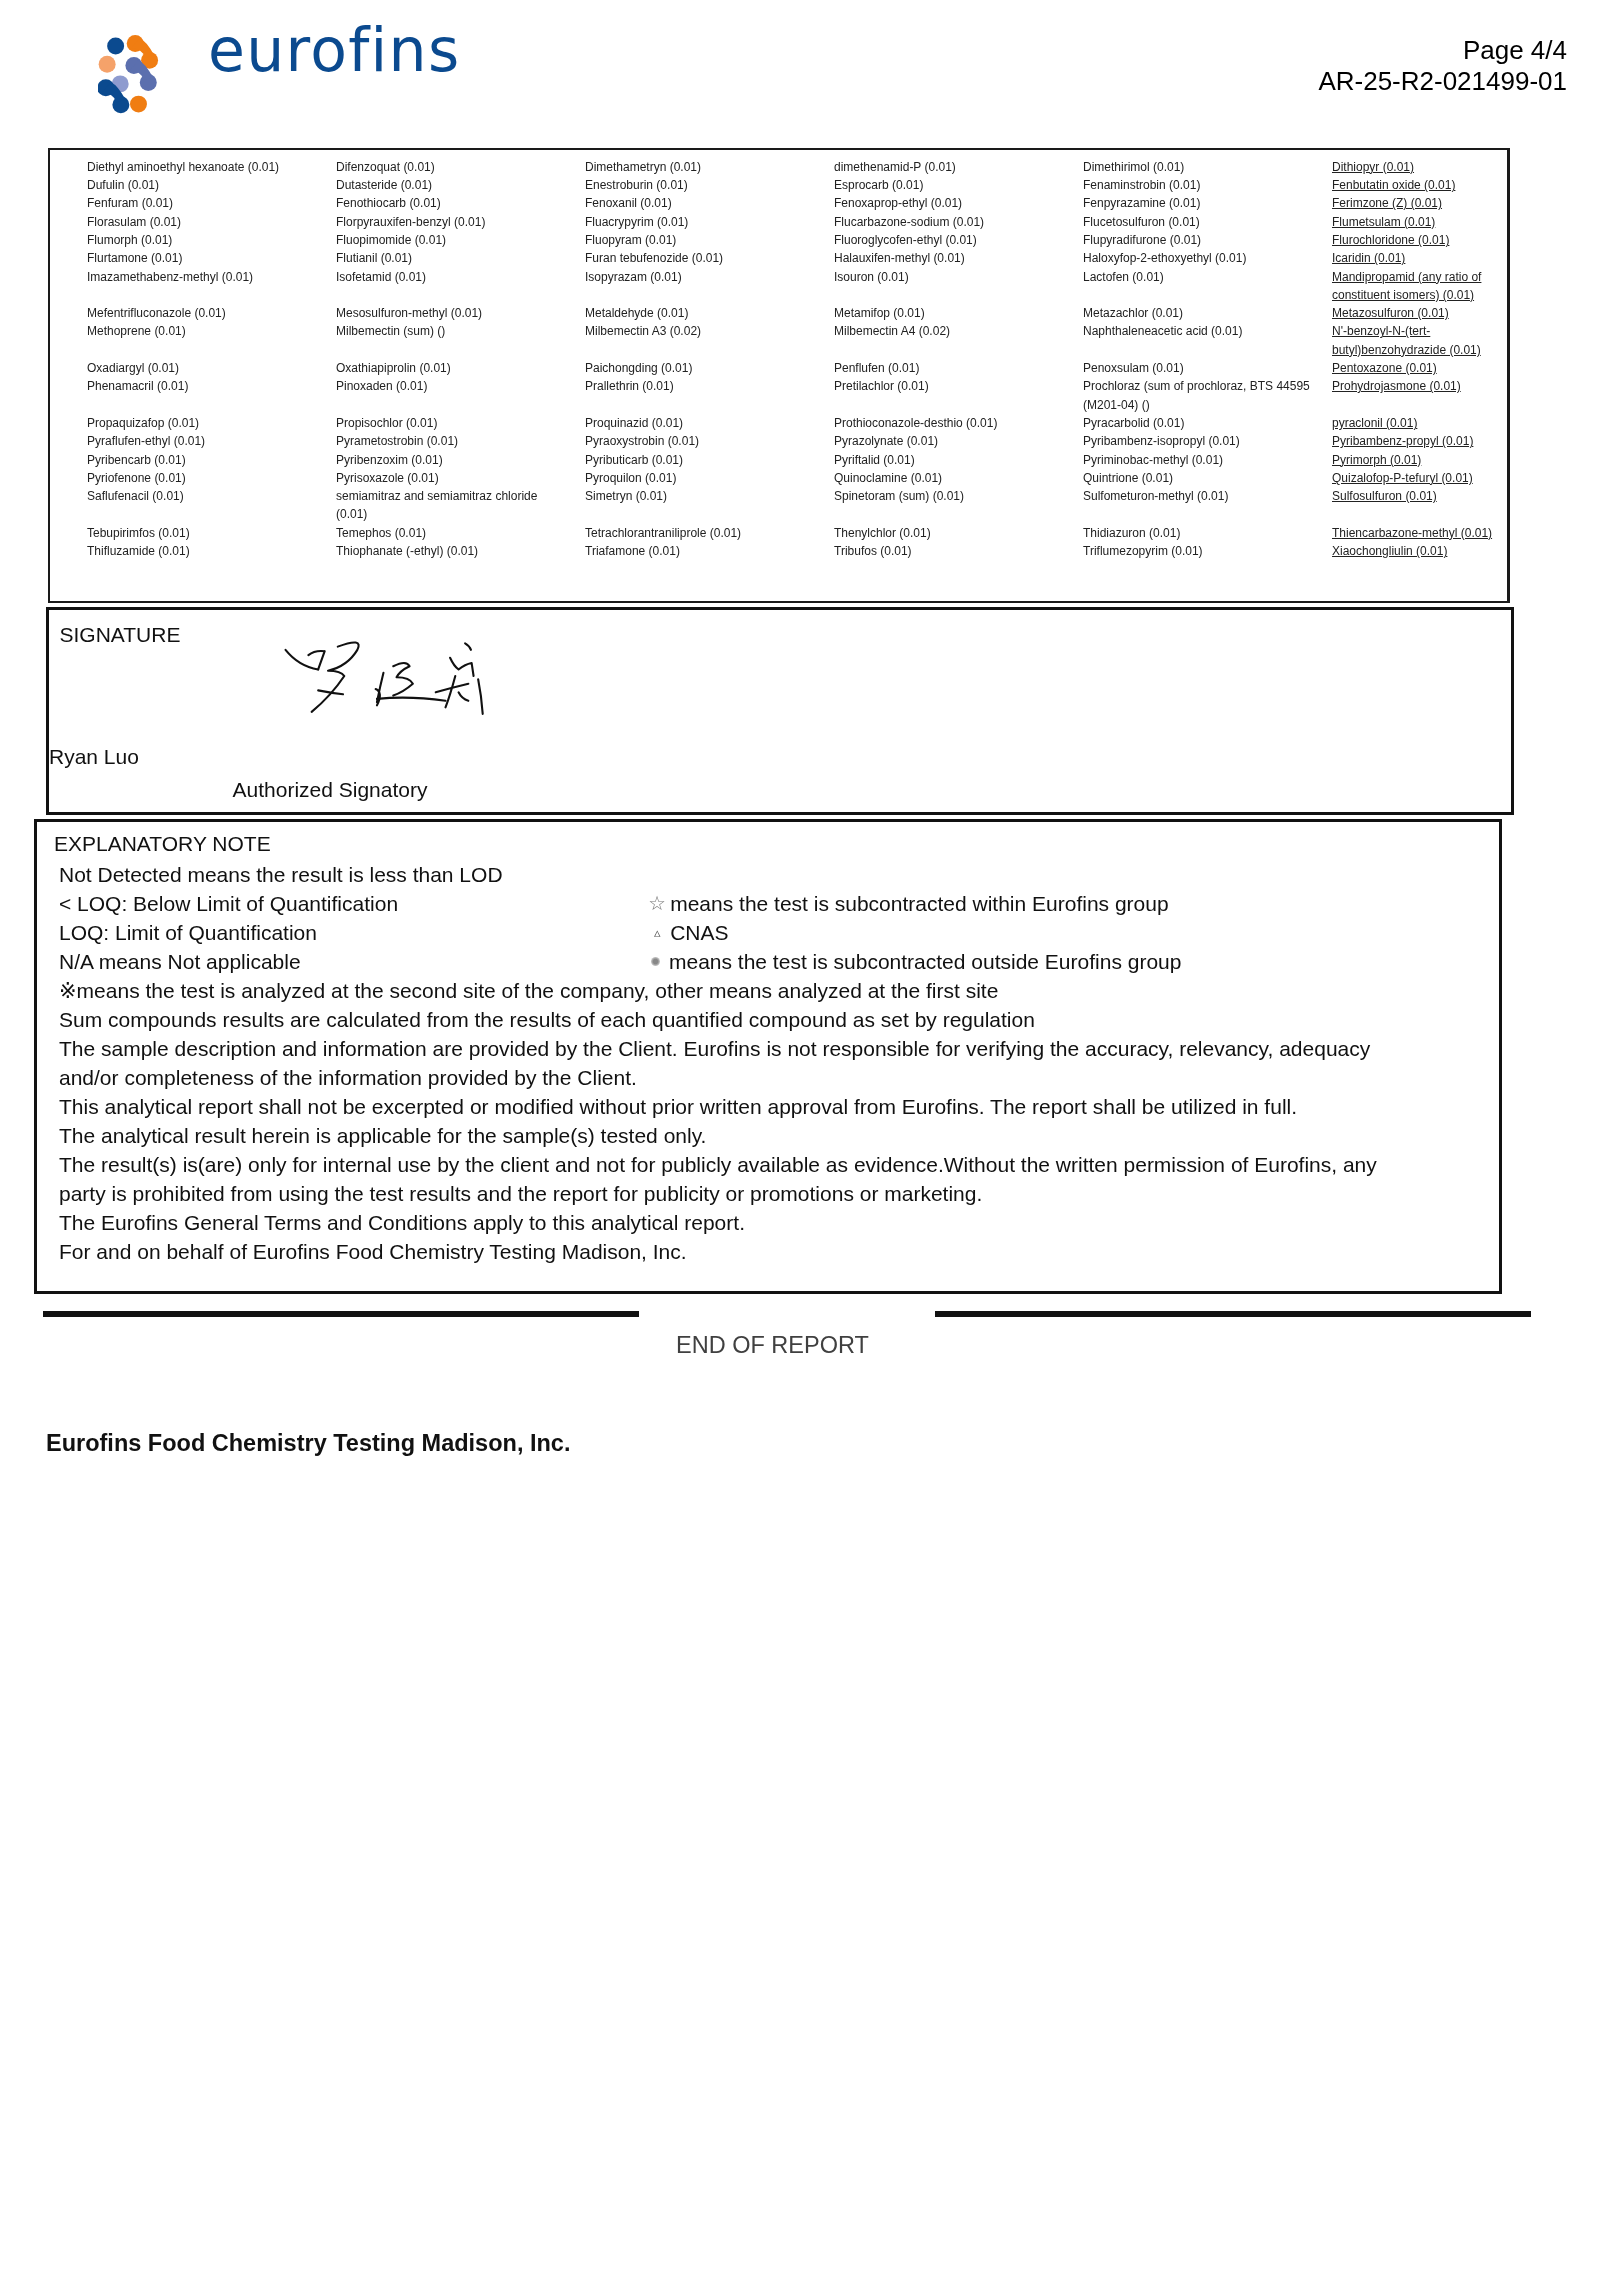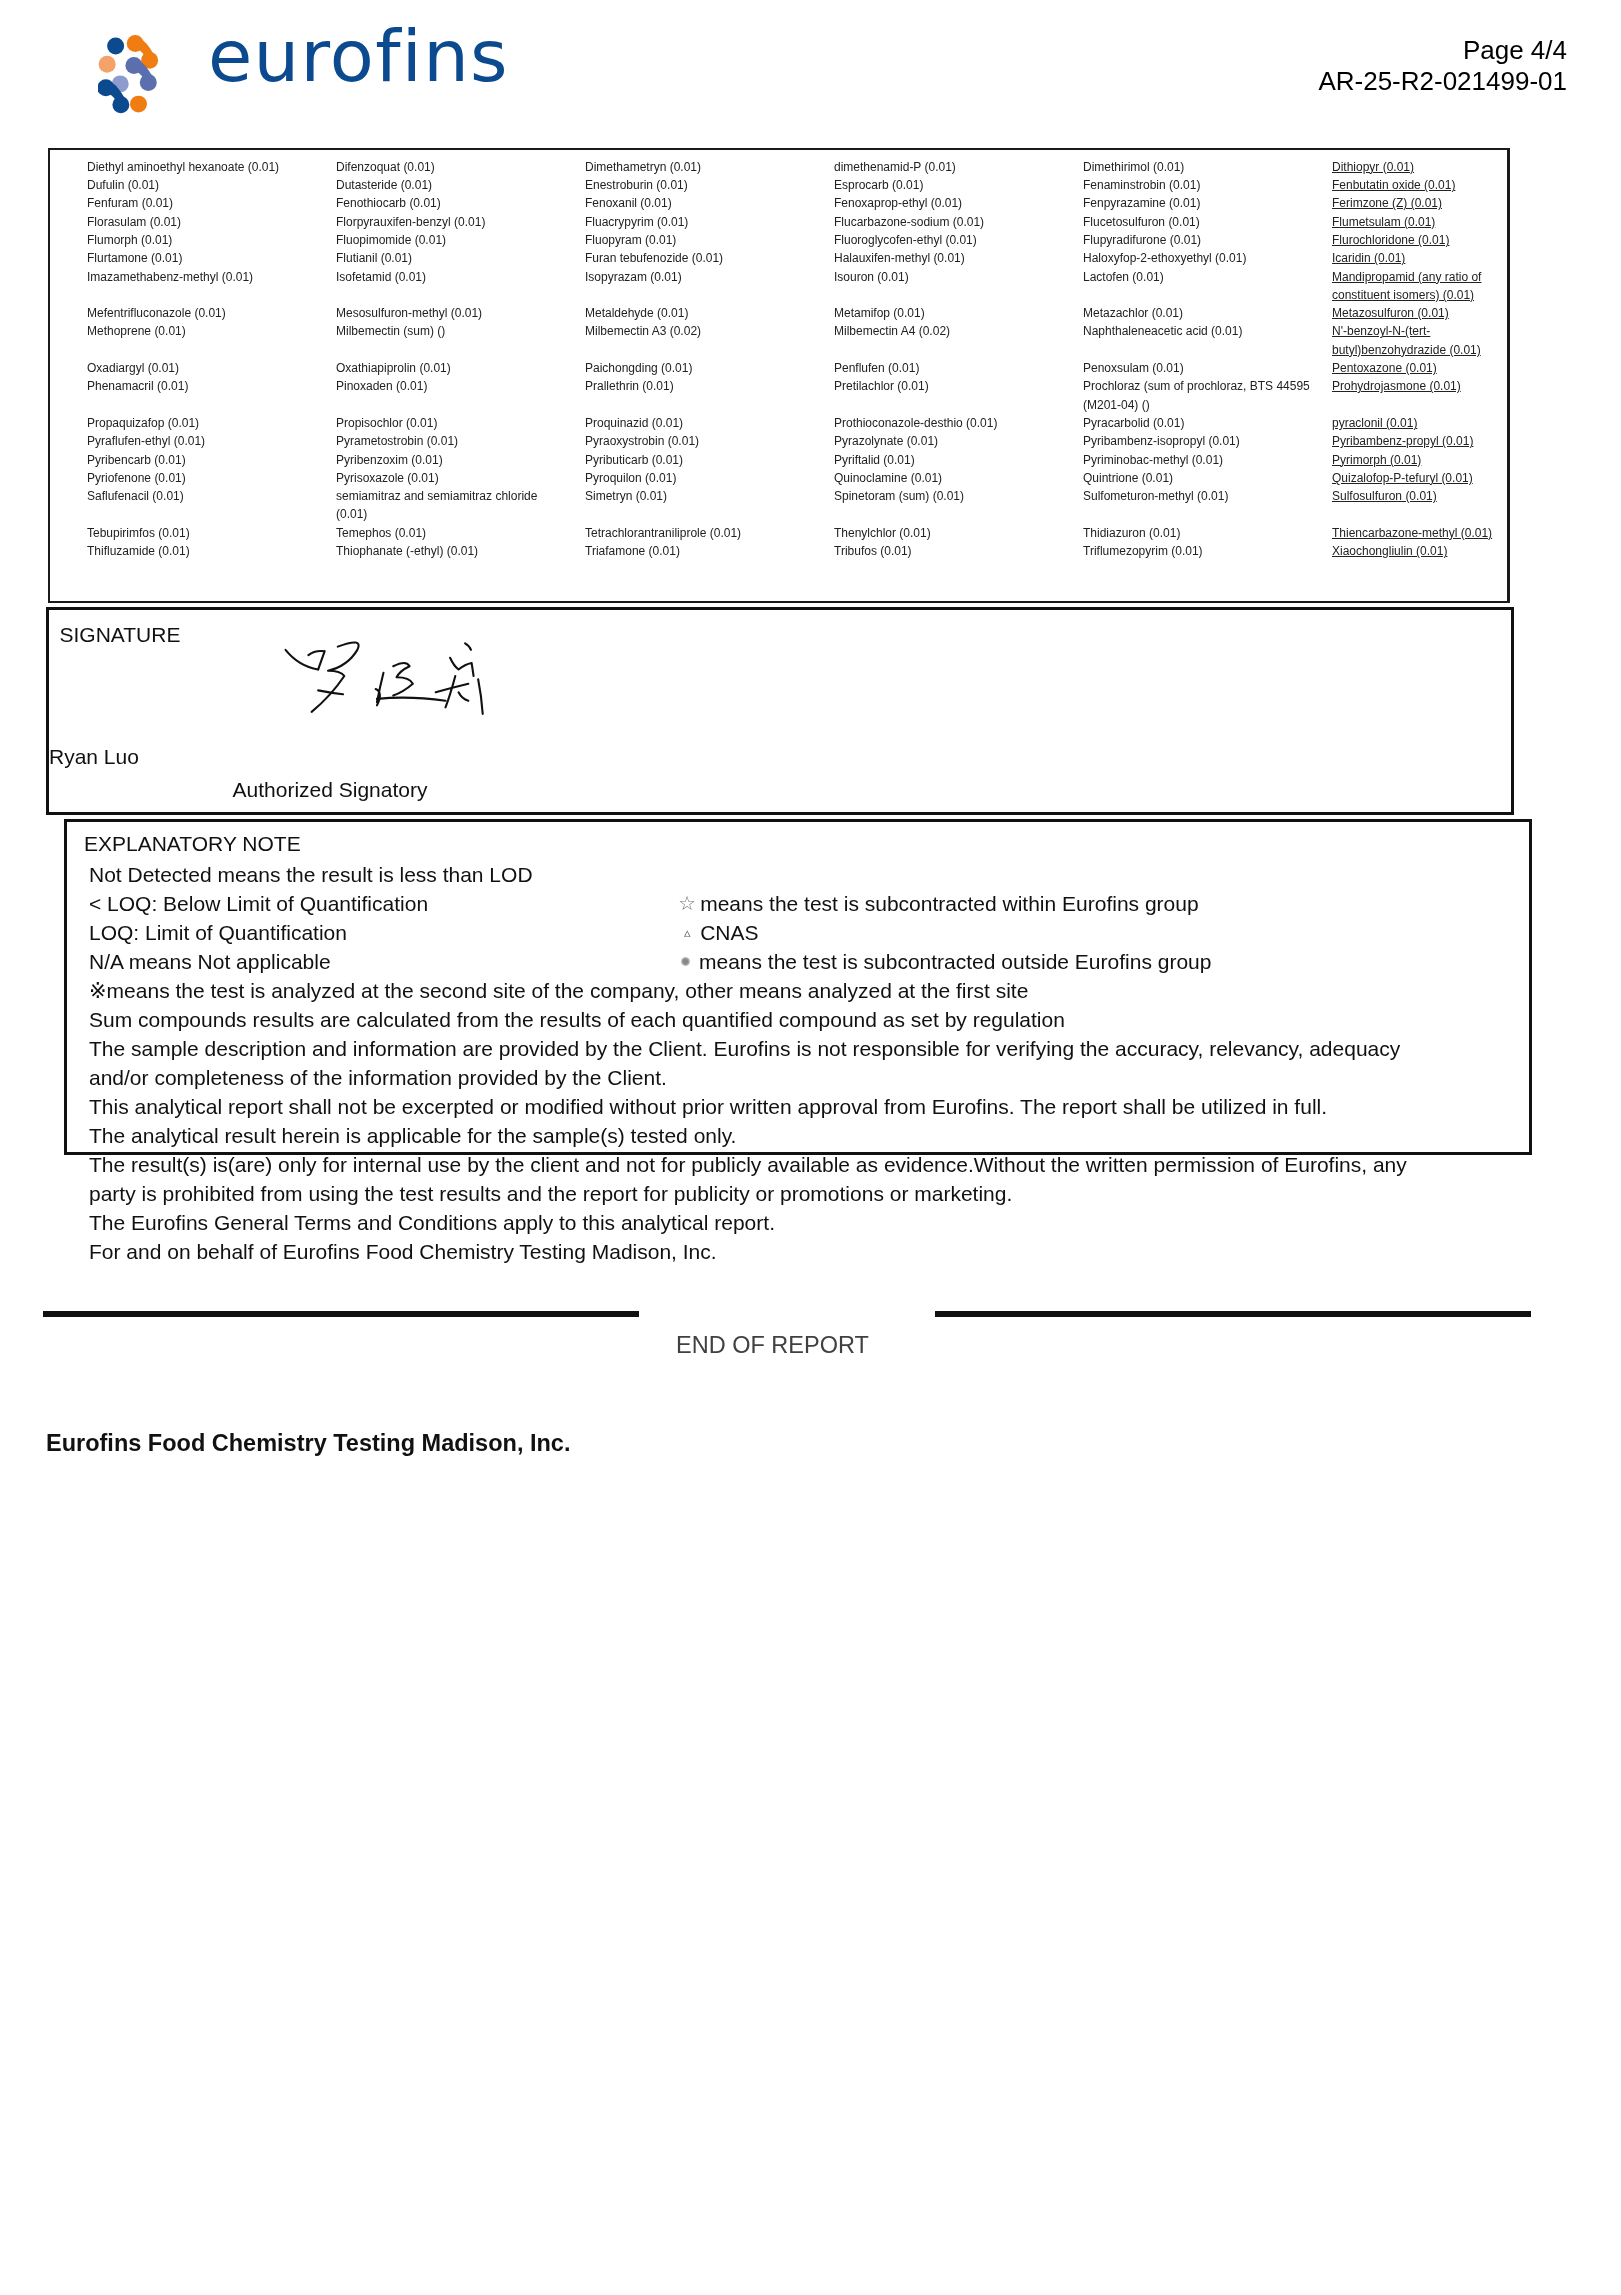--- a/index.html
+++ b/index.html
@@ -2,21 +2,21 @@
 <html style="font-size:10.5px"><head>
 <meta charset="utf-8">
 <style>
   html, body { margin: 0; padding: 0; background: #ffffff; }
   body { width: 1622px; height: 2295px; position: relative; overflow: hidden;
          font-family: "Liberation Sans", "DejaVu Sans", sans-serif; color: #111; }
 
   
   .logo { position: absolute; left: 98px; top: 29px; width: 432px; height: 92px; }
   .logo svg { position: absolute; left: 0; top: 0; }
-  .logo .wordmark { position: absolute; left: 110px; top: -9.2px; font-size: 72px; color: #0b4a8f;
+  .logo .wordmark { position: absolute; left: 110px; top: -9.2px; font-size: 60px; color: #0b4a8f;
                     font-family: "DejaVu Sans", "Liberation Sans", sans-serif; letter-spacing: 1.3px;
                     line-height: 1; font-weight: normal; }
   .page-meta { position: absolute; right: 55px; top: 35px; text-align: right; font-size: 26px; line-height: 31px; color: #000; }
 
   
   .cmp-box { position: absolute; left: 48px; top: 148px; width: 1462px; height: 455px;
              border: 2.6px solid #1a1a1a; border-right-width: 3.3px; box-sizing: border-box; }
   .cmp-grid { position: absolute; left: 37px; top: 7.8px; width: 1426px; font-size: 12px; line-height: 18.3px; color: #222; }
   .cmp-row { display: flex; gap: 8px; }
   .cmp-cell { width: 241px; flex: none; padding-right: 5.2px; box-sizing: border-box; white-space: normal; }
@@ -24,21 +24,21 @@
 
   
   .sig-box { position: absolute; left: 46px; top: 607px; width: 1468px; height: 208px;
              border: 3.3px solid #111; box-sizing: border-box; }
   .sig-title { position: absolute; left: 10.5px; top: 13px; font-size: 21px; color: #111; }
   .sig-drawing { position: absolute; left: 230px; top: 19.6px; }
   .sig-name { position: absolute; left: 0; width: 562px; top: 135px; font-size: 21px; }
   .sig-role { position: absolute; left: 0; width: 562px; text-align: center; top: 168px; font-size: 21px; }
 
   
-  .note-box { position: absolute; left: 64px; top: 819px; width: 1468px; height: 336px;
+  .note-box { position: absolute; left: 34px; top: 819px; width: 1468px; height: 475px;
               border: 3.3px solid #111; box-sizing: border-box; }
   .note-title { position: absolute; left: 17px; top: 9.2px; font-size: 21px; line-height: 26px; }
   .note-lines { position: absolute; left: 22px; top: 38px; width: 1432px; font-size: 21px; line-height: 29px; }
   .note-line { white-space: nowrap; }
   .note-two { display: flex; }
   .note-two .left { width: 589px; flex: none; }
   .note-two .right { display: flex; align-items: center; }
   .sym { display: inline-block; width: 18.3px; text-align: center; color: #555; font-size: 14.4px; margin-right: 3.9px; }
   .sym.dot { width: 9.2px; height: 9.2px; border-radius: 50%; background: radial-gradient(circle, #888 35%, #c8c8c8 70%); margin-right: 9.2px; margin-left: 2.6px; }
   .sym.tri { font-size: 13px; }

